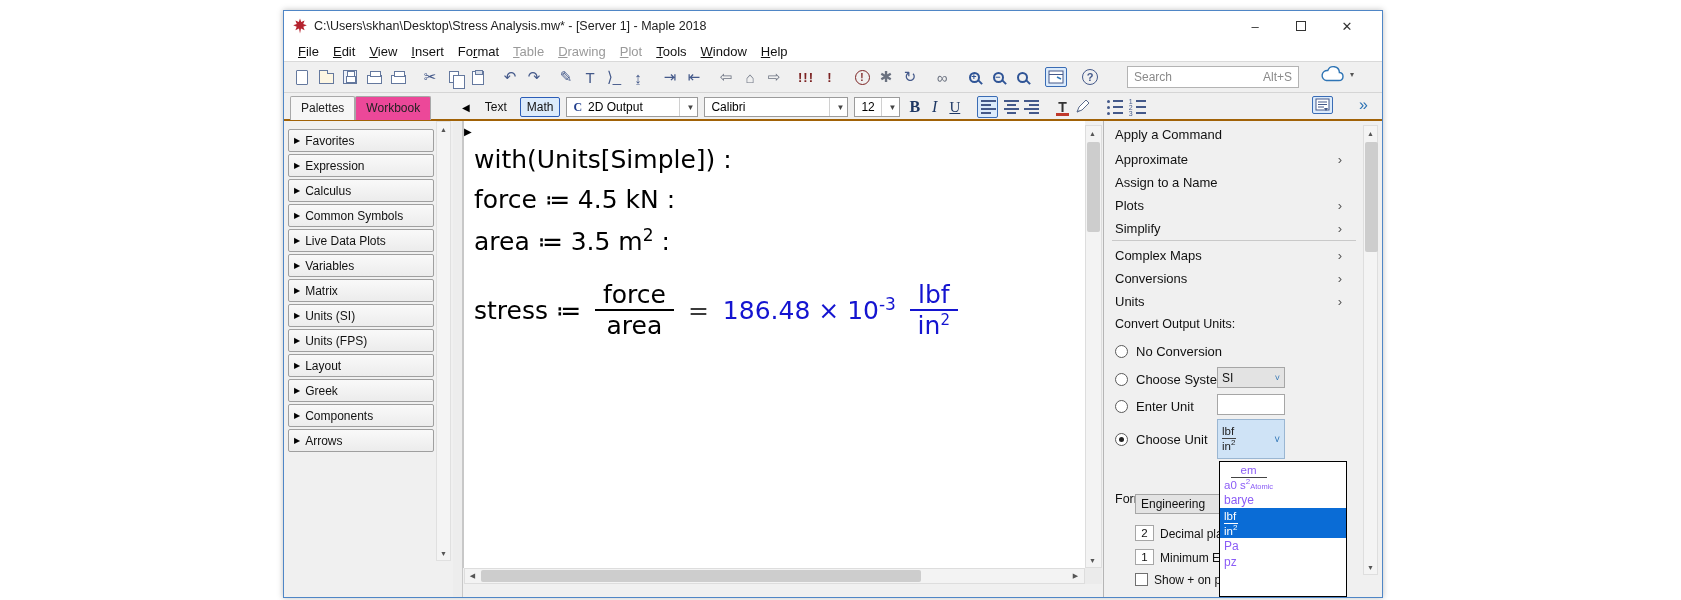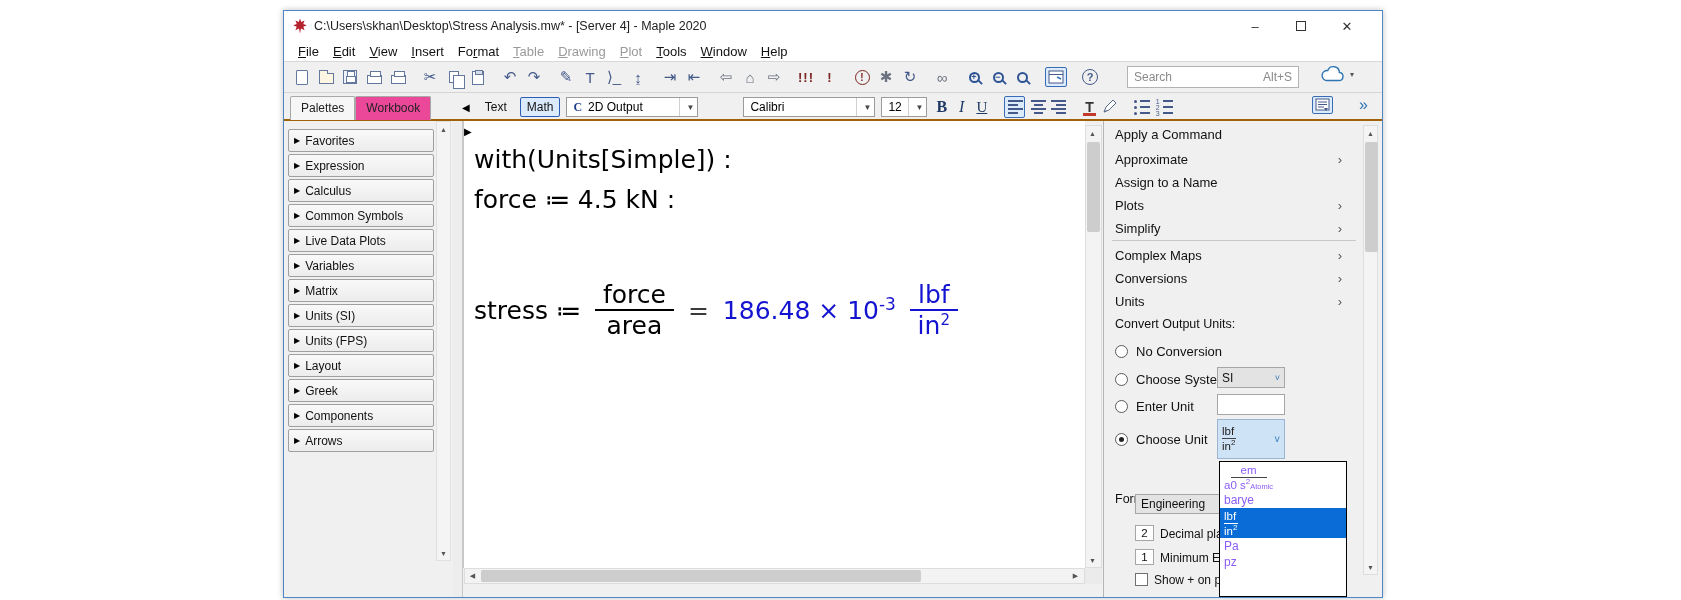--- a/index.html
+++ b/index.html
@@ -69,21 +69,21 @@
   .pal-tab { font-size:12px; padding:4px 10px 5px; border:1px solid #a8a8a8; border-bottom:none;
     background:#ec4899; color:#222; border-radius:2px 2px 0 0; }
   .pal-tab.active { background:#f6f6f6; font-weight:normal; position:relative; z-index:2; }
   .fmtbar { position:absolute; left:172px; top:0; right:0; height:28px; display:flex; align-items:center; gap:6px; padding-left:6px; }
   .collapse-tri { font-size:10px; color:#000; margin-right:2px; }
   .tg-btn { font-size:12px; padding:2px 6px; border:1px solid transparent; color:#111; }
   .tg-btn.active { border:1px solid #2b5db8; background:#dcebfb; border-radius:2px; }
   .combo { height:20px; background:#fff; border:1px solid #9b9b9b; display:flex; align-items:center;
     font-size:12px; padding:0 3px 0 6px; position:relative; }
   .combo .arrow { margin-left:auto; font-size:8px; color:#444; padding-left:6px; border-left:1px solid #d0d0d0; height:100%; display:flex; align-items:center; }
-  .combo.style { width:132px; } .combo.font { width:132px;margin-left:39px; } .combo.size { width:46px; }
+  .combo.style { width:132px; } .combo.font { width:144px; } .combo.size { width:46px; }
   .stylec { color:#23408e; font-weight:bold; margin-right:6px; font-family:"Liberation Serif",serif; }
   .fmt-b { font-family:"Liberation Serif",serif; font-weight:bold; color:#1f3864; font-size:16px; padding:0 3px; }
   .fmt-i { font-family:"Liberation Serif",serif; font-style:italic; color:#1f3864; font-size:16px; padding:0 3px; }
   .fmt-u { font-family:"Liberation Serif",serif; text-decoration:underline; color:#1f3864; font-size:15px; padding:0 3px; }
   .align-ico { display:flex; flex-direction:column; gap:2px; width:15px; padding:2px 1px; }
   .align-ico i { height:2px; background:#44598a; display:block; }
   .align-ico.l i:nth-child(even){ width:10px; } .align-ico.l i:nth-child(odd){ width:15px; }
   .align-ico.c { align-items:center; } .align-ico.c i:nth-child(even){ width:9px; } .align-ico.c i:nth-child(odd){ width:15px; }
   .align-ico.r { align-items:flex-end; } .align-ico.r i:nth-child(even){ width:10px; } .align-ico.r i:nth-child(odd){ width:15px; }
   .fontcolor-t { position:relative; font-size:14px; color:#333; font-weight:bold; padding:0 2px; }
@@ -167,21 +167,21 @@
 </style>
 </head>
 <body>
 
 <div class="window">
 
   <div class="titlebar">
     <svg class="app-icon" viewBox="0 0 16 16">
       <polygon fill="#b5232f" points="8,0.5 9.2,4 12.6,2.6 11.2,6 14.8,7.2 11.3,8.8 12.6,12.2 9,10.6 8,15.5 7,10.6 3.4,12.2 4.7,8.8 1.2,7.2 4.8,6 3.4,2.6 6.8,4"></polygon>
     </svg>
-    <span class="title-text">C:\Users\skhan\Desktop\Stress Analysis.mw* - [Server 4] - Maple 2020</span>
+    <span class="title-text">C:\Users\skhan\Desktop\Stress Analysis.mw* - [Server 1] - Maple 2018</span>
     <div class="win-controls">
       <div class="wc">–</div>
       <div class="wc wc-max">
           <span></span>
         </div>
       <div class="wc">✕</div>
     </div>
   </div>
 
   <div class="menubar">
@@ -451,20 +451,21 @@
     <div class="pal-scroll">
       <span class="sarrow" style="top:0">▲</span>
       <span class="sarrow" style="bottom:0">▼</span>
     </div>
     <div class="divider"></div>
     <span class="div-handle">▶</span>
 
     <div class="worksheet">
       <div class="ml" style="top:24px">with(Units[Simple]) :</div>
       <div class="ml" style="top:64px" actable="true">force ≔ 4.5 kN :</div>
+      <div class="ml" style="top:104px"><span>area ≔ 3.5 m</span><sup class="m">2</sup><span> :</span></div>
       <div class="stress-row">
         <span>stress ≔</span>
         <span class="frac">
           <span class="num">force</span>
           <span class="den">area</span>
         </span>
         <span class="eqsign">=</span>
         <span class="blue"><span>186.48 × 10</span><sup class="m">-3</sup></span>
         <span class="frac blue">
           <span class="num">lbf</span>

